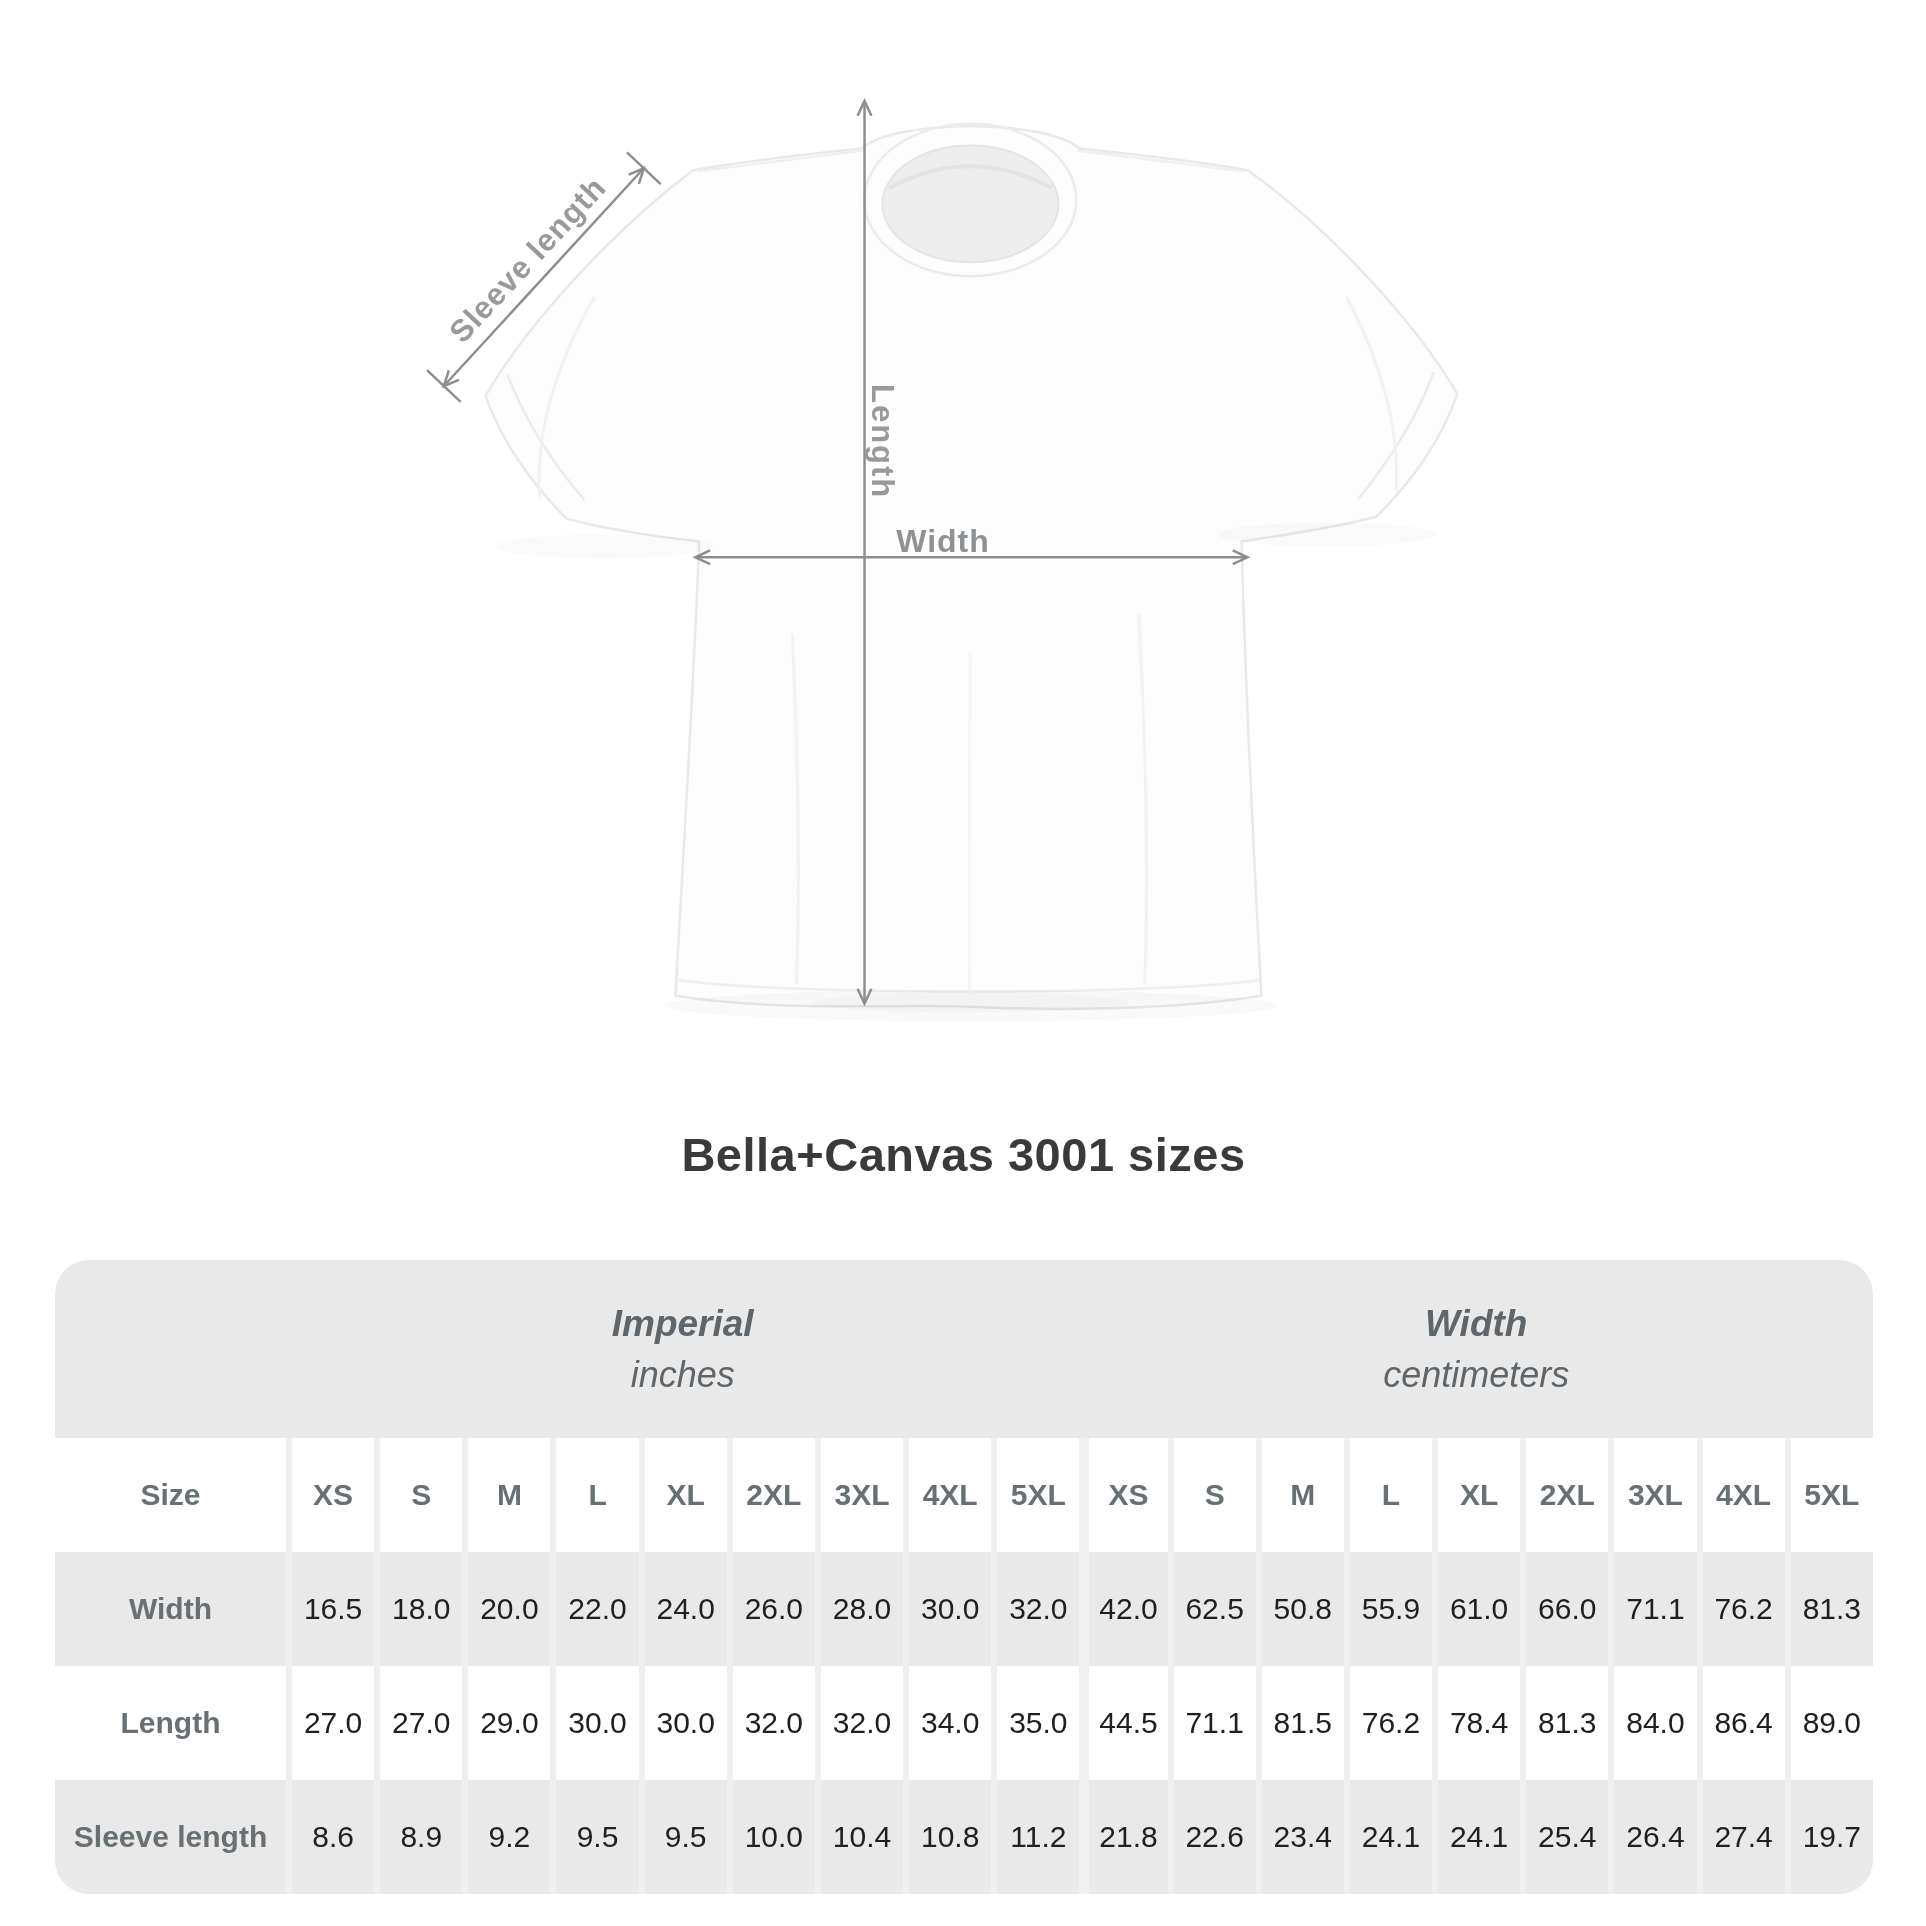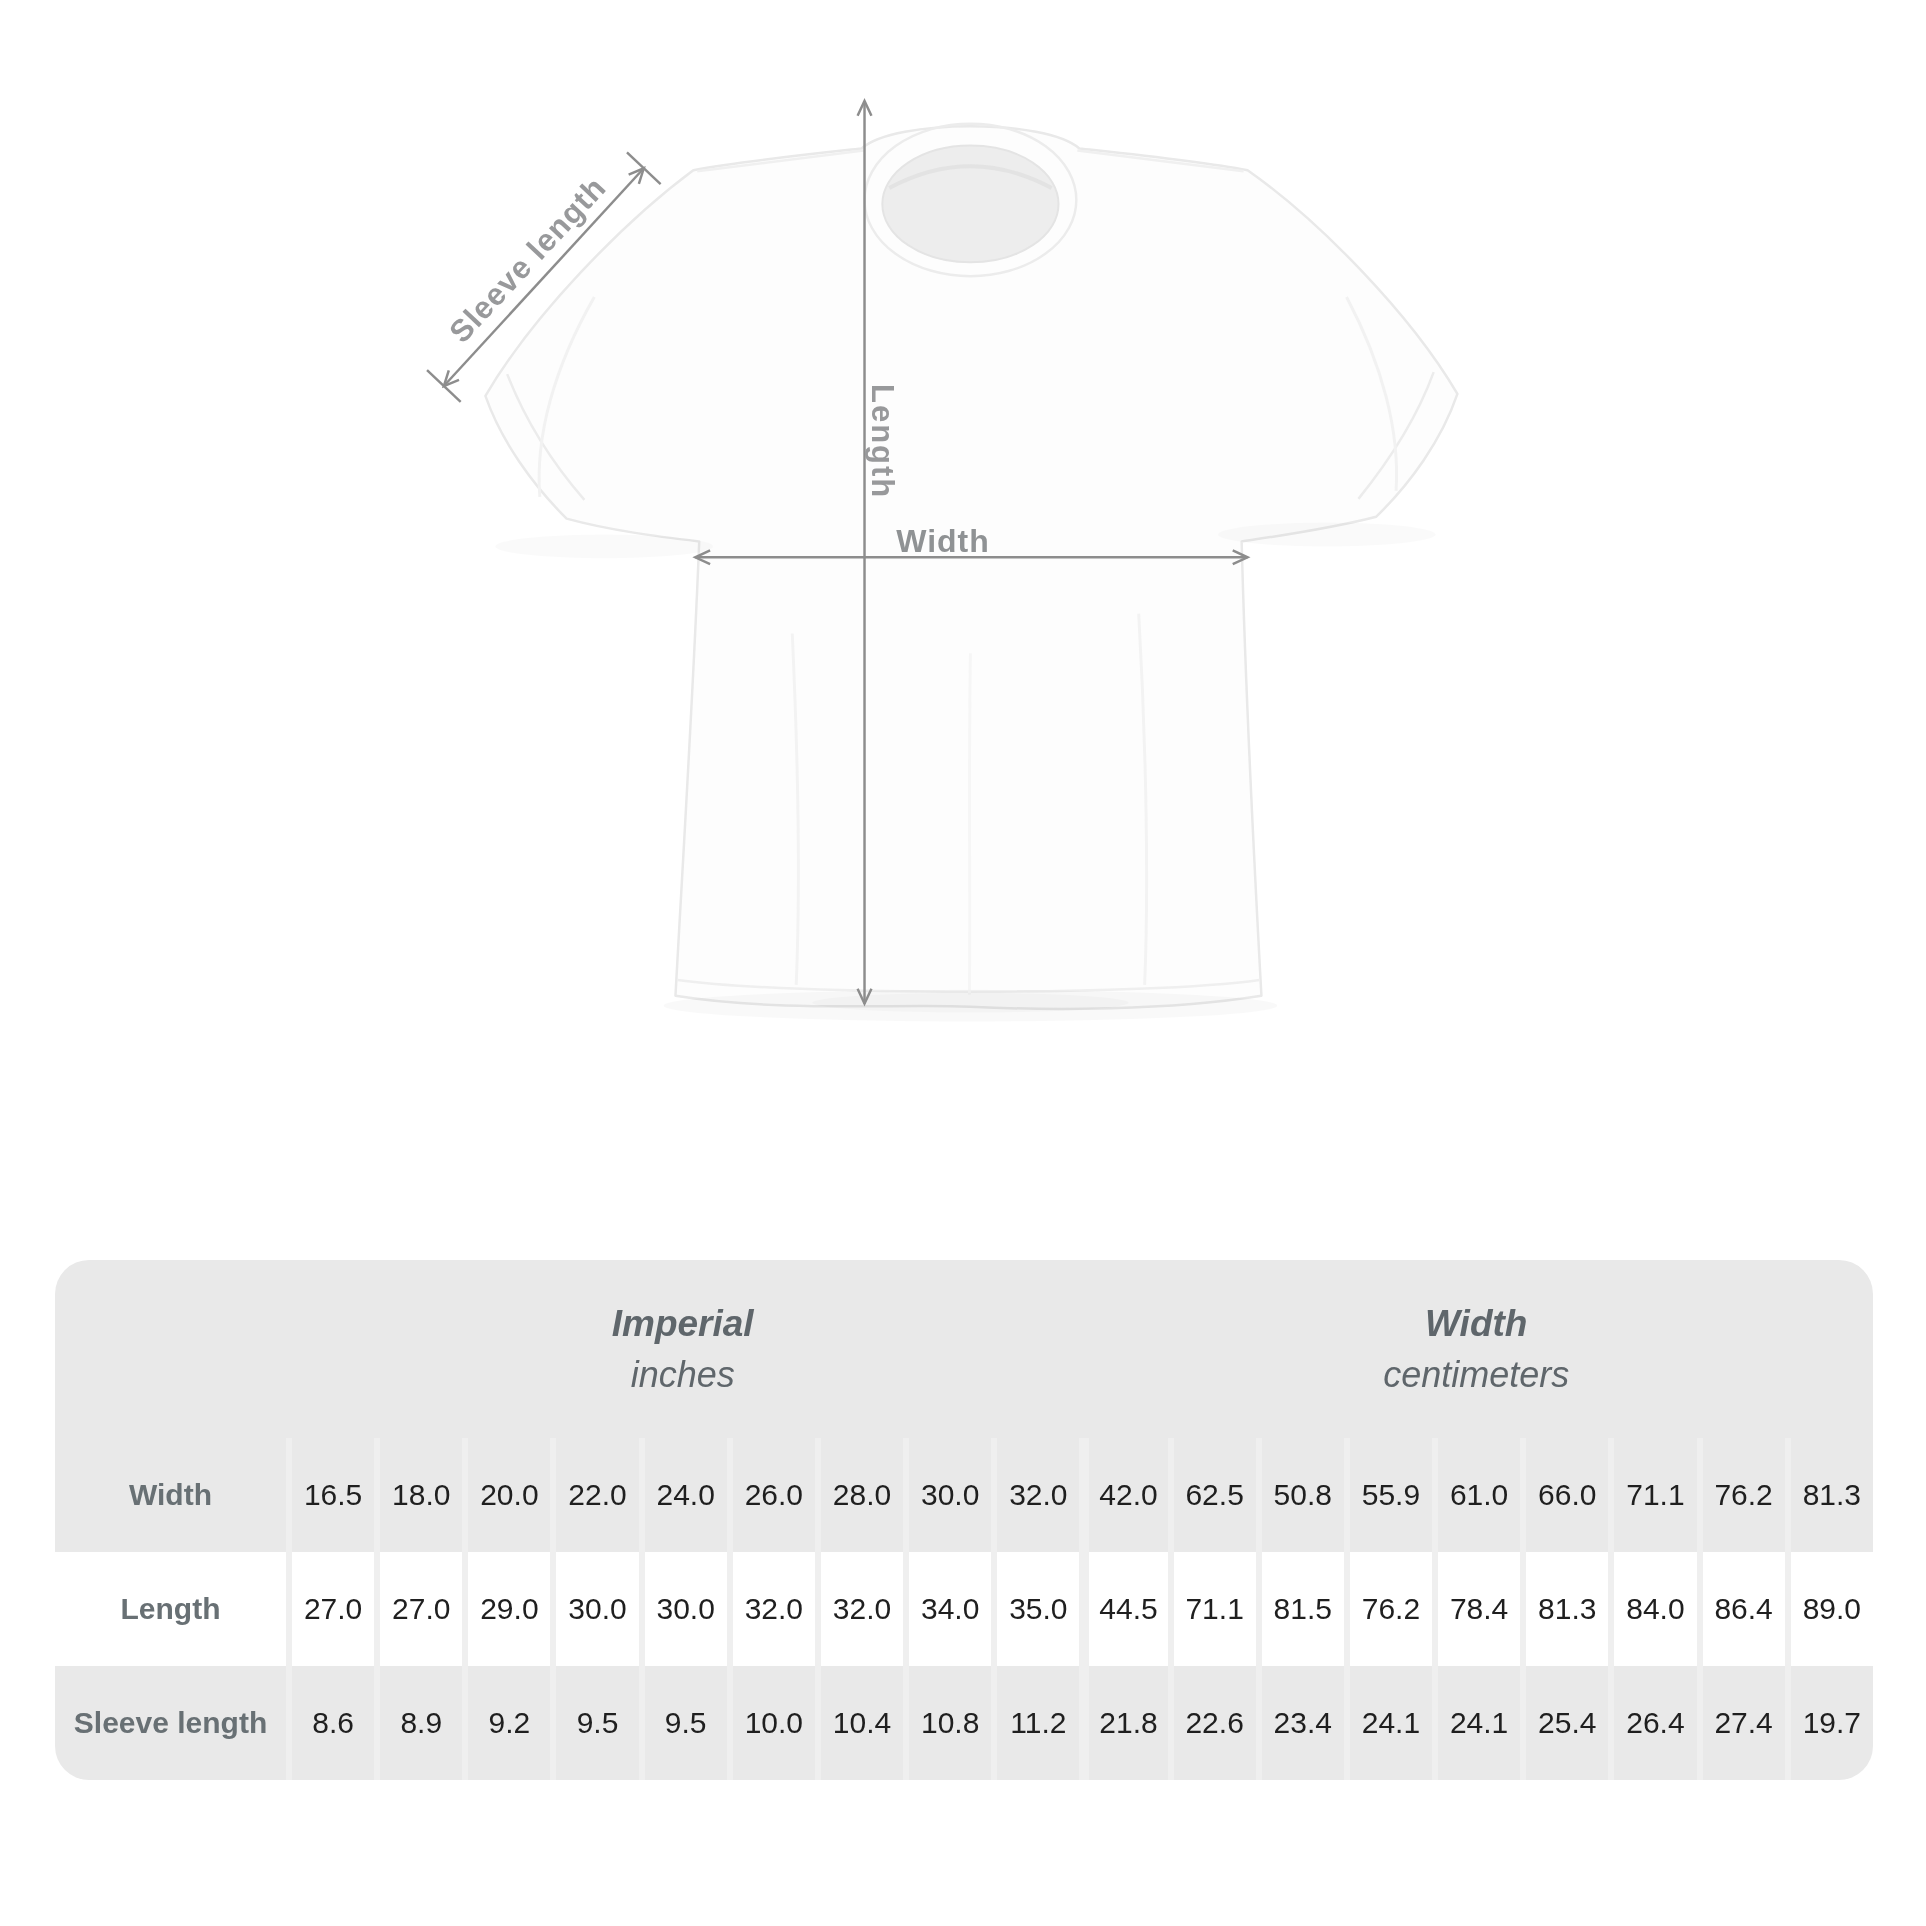--- a/index.html
+++ b/index.html
@@ -130,20 +130,21 @@
           <line x1="633" y1="154" x2="667" y2="186"></line>
         </g>
       </g>
     </svg>
 
     <div class="anno-label sleeve-label">Sleeve length</div>
     <div class="anno-label length-label">Length</div>
     <div class="anno-label width-label">Width</div>
   </div>
 
+  <div class="page-title">Bella+Canvas 3001 sizes</div>
 
   <table class="size-table">
     <colgroup>
       <col class="c-label">
       <col span="18" class="c-data">
     </colgroup>
     <tbody>
 
       <tr class="band-row">
         <td class="corner-tl"></td>
@@ -154,20 +155,41 @@
           </div>
         </td>
         <td colspan="9" class="corner-tr">
           <div class="group-box">
             <div class="group-label">Width</div>
             <div class="group-unit">centimeters</div>
           </div>
         </td>
       </tr>
 
+      <tr>
+        <td class="hdr">Size</td>
+        <td class="hdr sep">XS</td>
+        <td class="hdr sep">S</td>
+        <td class="hdr sep">M</td>
+        <td class="hdr sep">L</td>
+        <td class="hdr sep">XL</td>
+        <td class="hdr sep">2XL</td>
+        <td class="hdr sep">3XL</td>
+        <td class="hdr sep">4XL</td>
+        <td class="hdr sep">5XL</td>
+        <td class="hdr sep wide">XS</td>
+        <td class="hdr sep">S</td>
+        <td class="hdr sep">M</td>
+        <td class="hdr sep">L</td>
+        <td class="hdr sep">XL</td>
+        <td class="hdr sep">2XL</td>
+        <td class="hdr sep">3XL</td>
+        <td class="hdr sep">4XL</td>
+        <td class="hdr sep">5XL</td>
+      </tr>
 
       <tr class="stripe">
         <td class="hdr">Width</td>
         <td class="sep">16.5</td>
         <td class="sep">18.0</td>
         <td class="sep">20.0</td>
         <td class="sep">22.0</td>
         <td class="sep">24.0</td>
         <td class="sep">26.0</td>
         <td class="sep">28.0</td>

